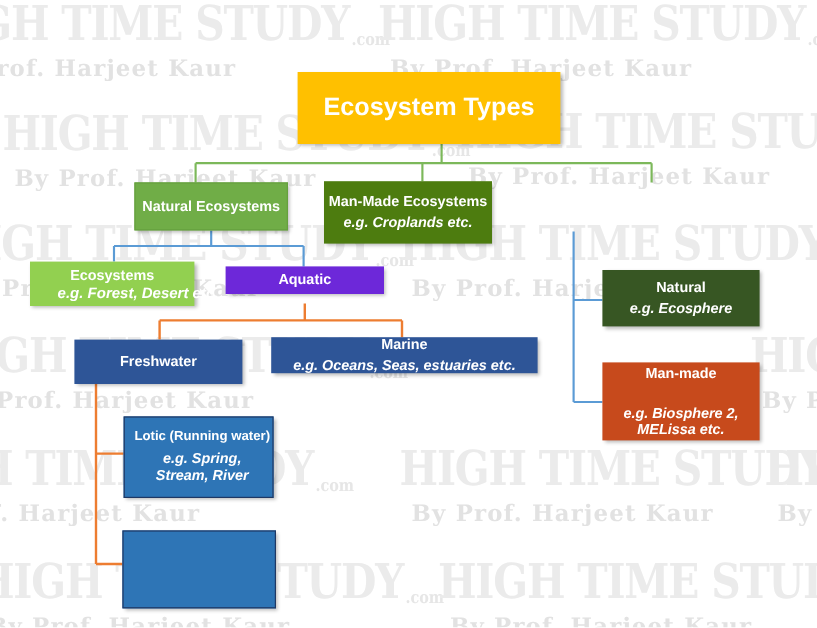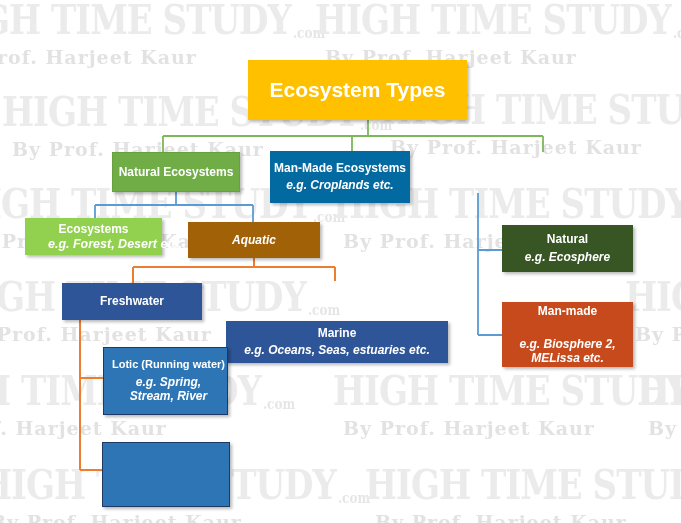--- a/index.html
+++ b/index.html
@@ -134,40 +134,40 @@
   </svg>
 
   <div class="node" style="left: 248px; top: 60px; width: 219px; height: 60px; background: rgb(255, 192, 0);">
     <div class="node-title nowrap" style="font-size:21px;">Ecosystem Types</div>
   </div>
 
   <div class="node" style="left: 112px; top: 152px; width: 128px; height: 40px; border: 1px solid rgb(102, 160, 63); background: rgb(112, 173, 71);">
     <div class="node-title nowrap">Natural Ecosystems</div>
   </div>
 
-  <div class="node" style="left: 270px; top: 151px; width: 140px; height: 52px; background: #0369a1;">
+  <div class="node" style="left: 270px; top: 151px; width: 140px; height: 52px; background: #4d7c0f;">
     <div class="node-title nowrap">Man-Made Ecosystems</div>
     <div class="node-sub nowrap">e.g. Croplands etc.</div>
   </div>
 
 
   <div class="node" style="left: 25px; top: 218px; width: 137px; height: 37px; background: rgb(146, 208, 80);">
     <div class="node-title nowrap">Ecosystems</div>
     <div class="node-sub nowrap" style="margin-top:1px;font-size:12.5px;padding-left:43px;">e.g. Forest, Desert etc.</div>
   </div>
 
-  <div class="node" style="left: 188px; top: 222px; width: 132px; height: 36px; background: #a16207; font-style: italic;">
+  <div class="node" style="left: 188px; top: 222px; width: 132px; height: 23px; background: #6d28d9;">
     <div class="node-title nowrap">Aquatic</div>
   </div>
 
   <div class="node" style="left: 62px; top: 283px; width: 140px; height: 37px; background: rgb(46, 85, 151);">
     <div class="node-title nowrap">Freshwater</div>
   </div>
 
-  <div class="node" style="left: 226px; top: 281px; width: 222px; height: 42px; background: rgb(46, 85, 151); margin-top: 40px;">
+  <div class="node" style="left: 226px; top: 281px; width: 222px; height: 30px; background: rgb(46, 85, 151);">
     <div class="node-title nowrap">Marine</div>
     <div class="node-sub nowrap">e.g. Oceans, Seas, estuaries etc.</div>
   </div>
 
   <div class="node" style="left: 103px; top: 347px; width: 125px; height: 68px; border: 1.5px solid rgb(31, 56, 100); background: rgb(46, 117, 182); padding-left: 10px;">
     <div class="node-title nowrap" style="font-size:11px;">Lotic (Running water)</div>
     <div class="node-sub" style="margin-top:5px;">e.g. Spring, Stream, River</div>
   </div>
 
   <div class="node" style="left: 102px; top: 442px; width: 128px; height: 65px; border: 1.5px solid rgb(31, 56, 100); background: rgb(46, 117, 182);">

